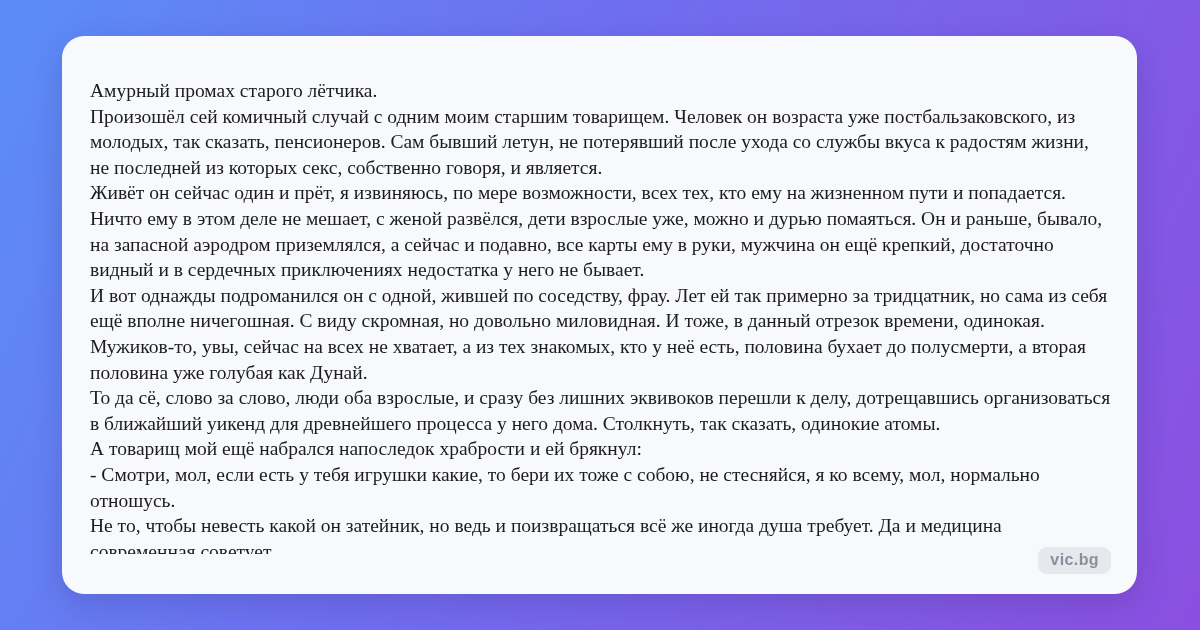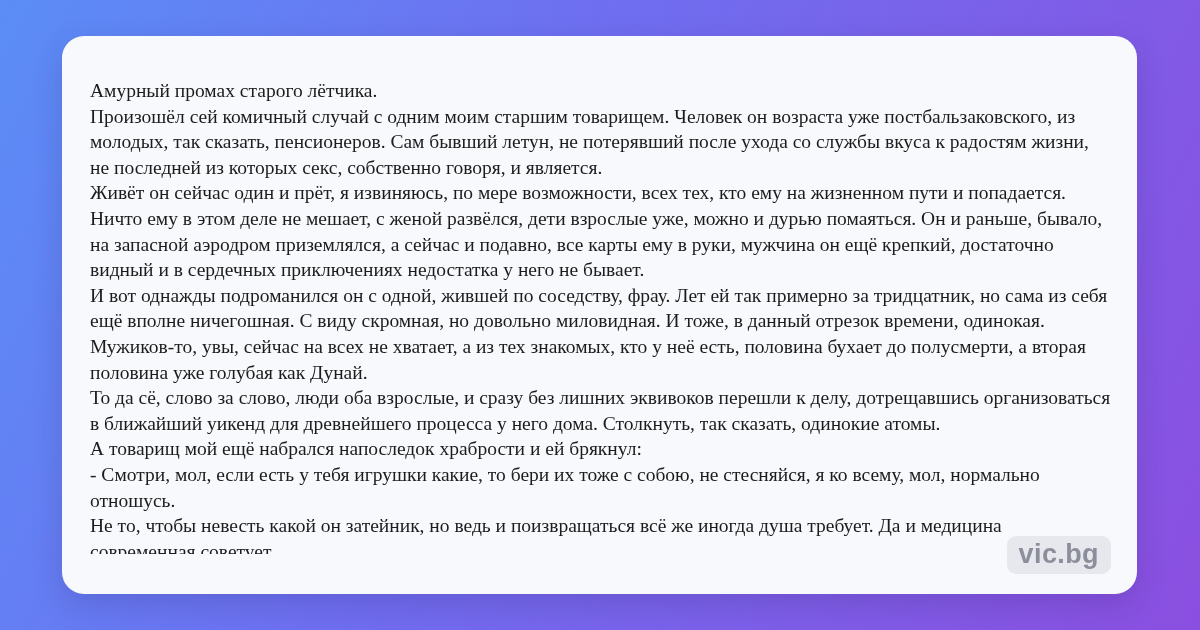--- a/index.html
+++ b/index.html
@@ -47,21 +47,21 @@
     white-space: pre-wrap;
     word-wrap: break-word;
   }
   .watermark {
     position: absolute;
     right: 26px;
     bottom: 20px;
     background: #e7e8ee;
     color: #8c8f9b;
     font-family: "Liberation Sans", sans-serif;
-    font-size: 27px;
+    font-size: 16px;
     font-weight: bold;
     letter-spacing: 0.4px;
     padding: 5px 12px 6px 12px;
     border-radius: 9px;
     line-height: 1;
   }
 </style>
 </head>
 <body>
 

